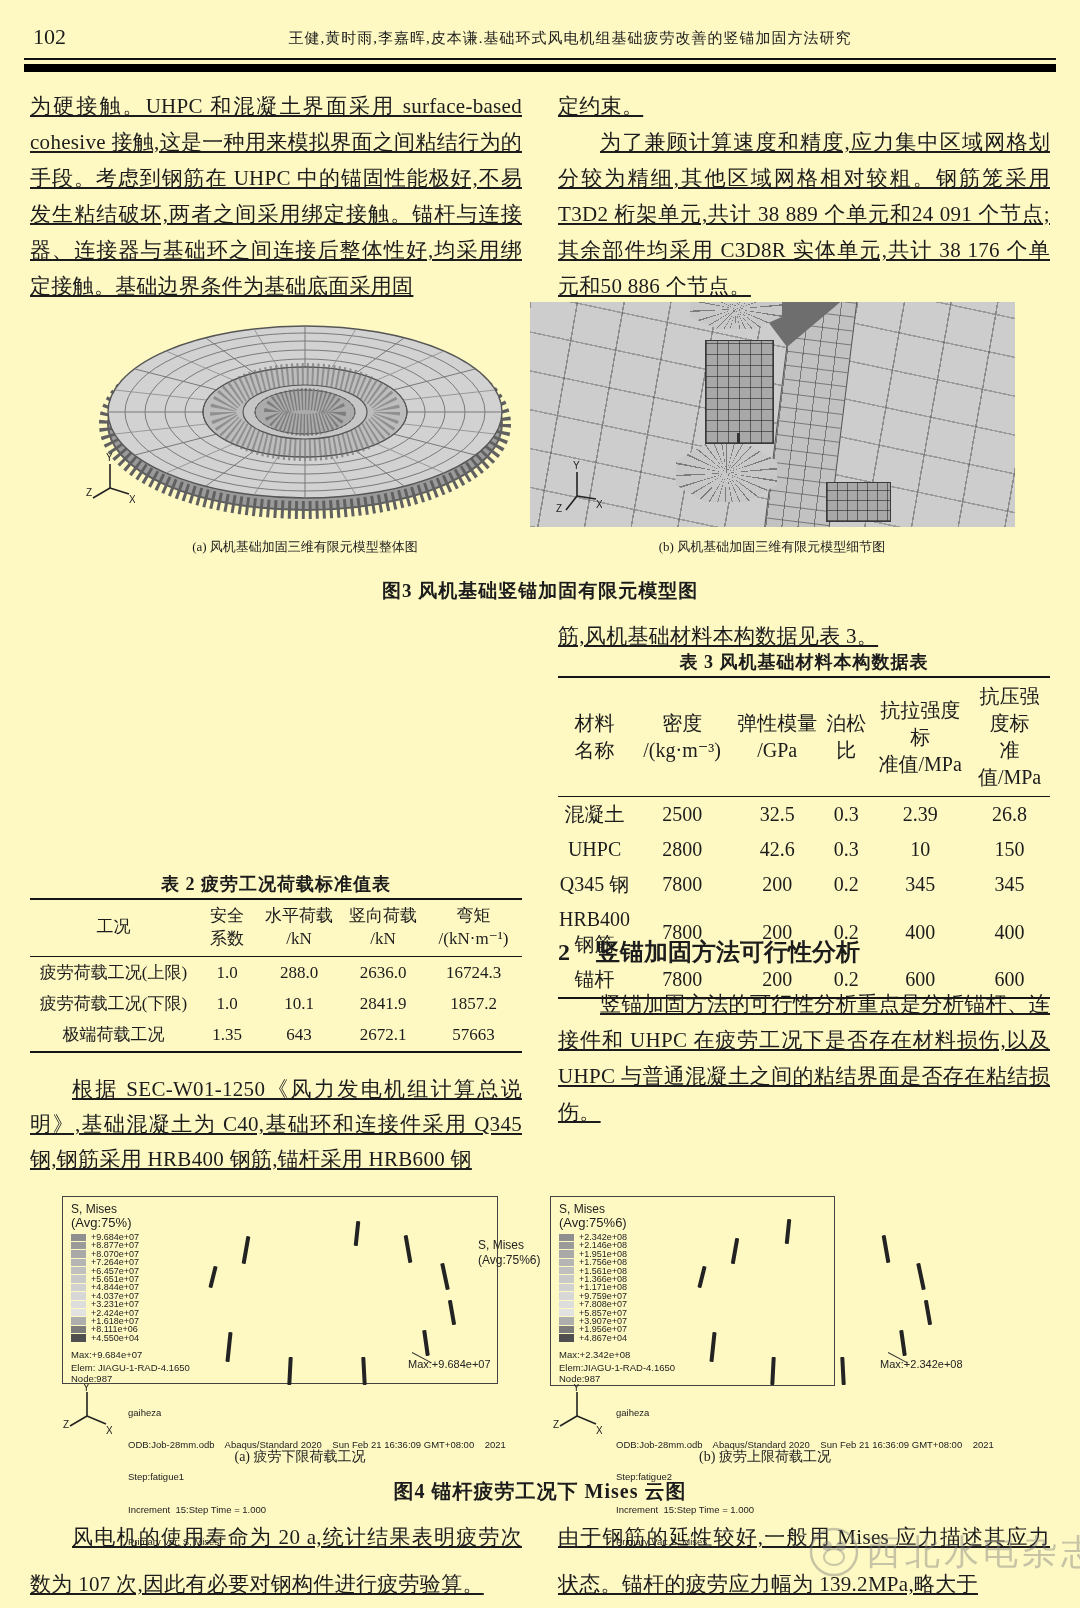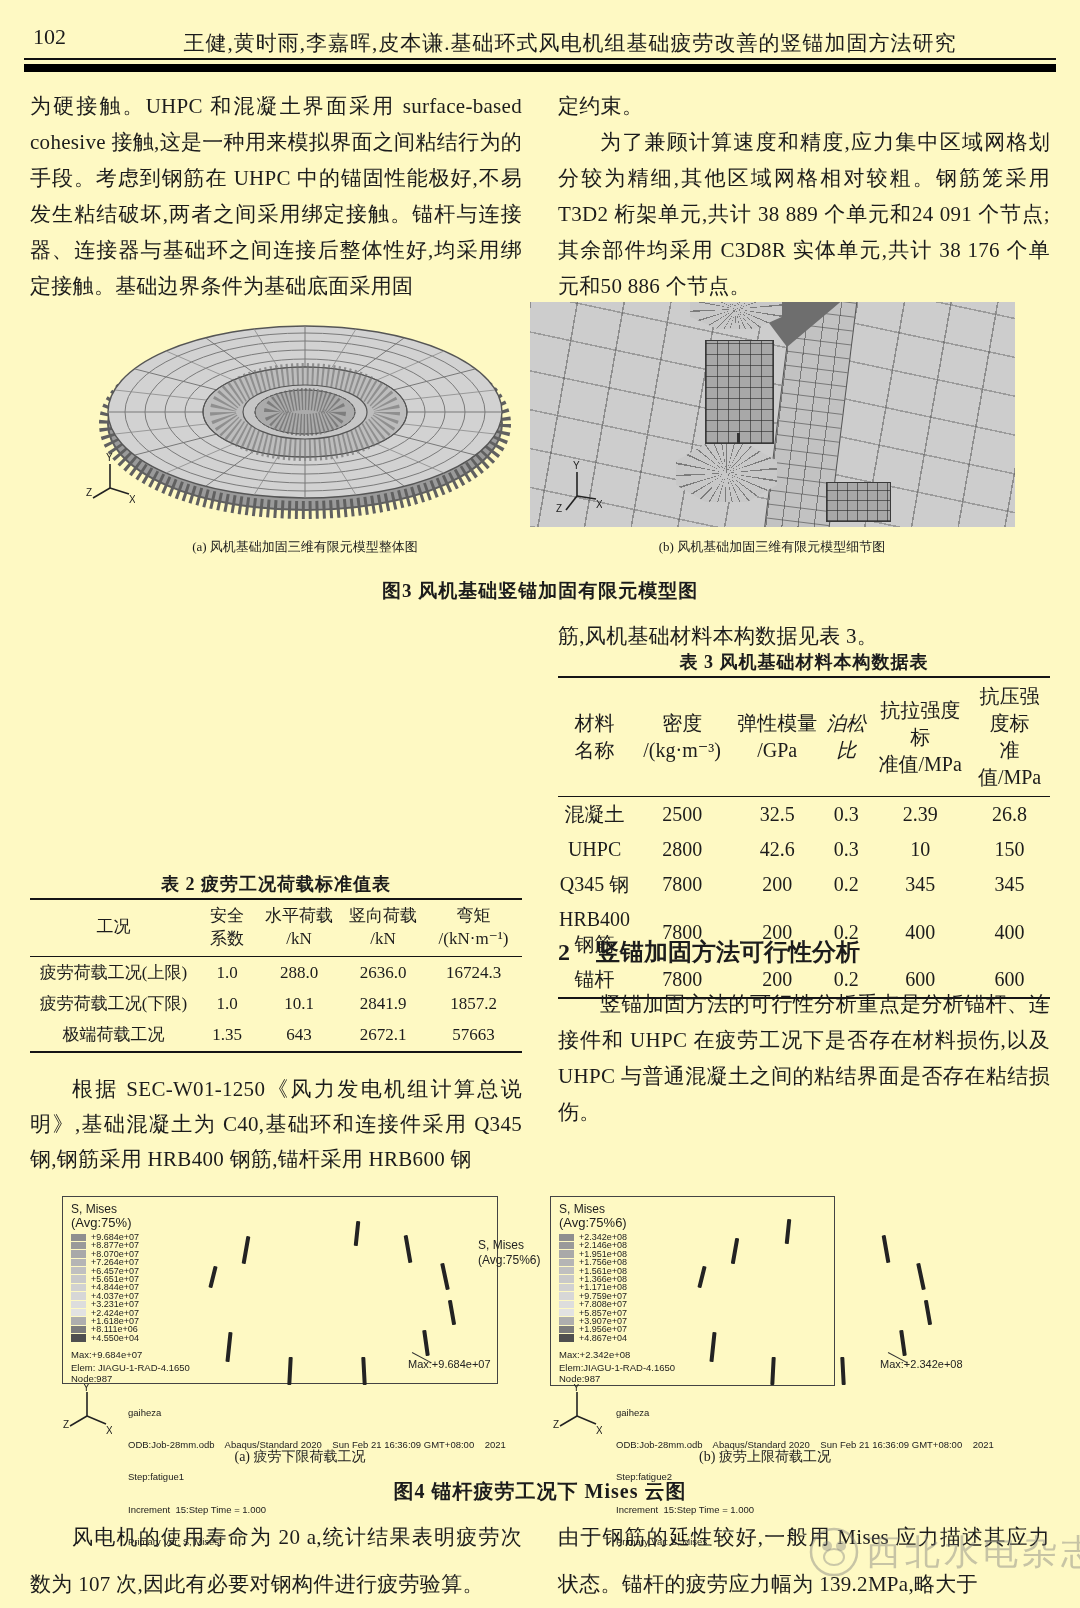--- a/index.html
+++ b/index.html
@@ -1,24 +1,24 @@
 <!DOCTYPE html>
 <html><head>
 <meta charset="utf-8">
 <style>
   html,body{margin:0;padding:0;background:#e9e9e9;}
   .page{position:relative;width:1080px;height:1608px;background:#fef9c3;overflow:hidden;
         font-family:"Liberation Serif","DejaVu Serif",serif;color:#1c1c1c;}
   
   .pageno{position:absolute;left:33px;top:24px;font-size:22px;}
-  .htitle{position:absolute;left:120px;right:60px;top:29px;text-align:center;font-size:21px;letter-spacing:1px;}
+  .htitle{position:absolute;left:120px;right:60px;top:29px;text-align:center;font-size:15px;letter-spacing:1px;}
   .rule-thin{position:absolute;left:24px;right:24px;top:58px;height:2px;background:#111;}
   .rule-thick{position:absolute;left:24px;right:24px;top:64px;height:8px;background:#000;}
   
-  .para{position:absolute;width:492px;font-size:21px;line-height:36px;text-align:justify;letter-spacing:.3px;}
+  .para{position:absolute;width:492px;font-size:21px;line-height:36px;text-align:justify;letter-spacing:.3px;text-decoration:underline;}
   .indent{text-indent:2em;}
   .colL{left:30px;}
   .colR{left:558px;}
   
   .subcap{position:absolute;transform:translateX(-50%);font-size:13px;white-space:nowrap;}
   .figtitle{position:absolute;left:0;right:0;text-align:center;font-weight:bold;font-size:19px;letter-spacing:1px;}
   .tabtitle{position:absolute;width:492px;text-align:center;font-weight:bold;font-size:18px;letter-spacing:1px;}
   
   .datatable{position:absolute;width:492px;border-collapse:collapse;text-align:center;
              border-top:2.4px solid #151515;border-bottom:2.4px solid #151515;font-size:17px;}
@@ -212,21 +212,21 @@
   <div class="tabtitle colR" style="position:absolute;top:650px;">表 3  风机基础材料本构数据表</div>
   <table class="datatable colR" style="top:676px;font-size:20px;">
     <thead>
       <tr>
         <th style="width:70px;">材料
 名称</th>
         <th style="width:100px;">密度
 /(kg·m⁻³)</th>
         <th style="width:86px;">弹性模量
 /GPa</th>
-        <th style="width:48px;font-style:italic;">泊松
+        <th style="width:48px;">泊松
 比</th>
         <th style="width:96px;">抗拉强度标
 准值/MPa</th>
         <th>抗压强度标
 准值/MPa</th>
       </tr>
     </thead>
     <tbody>
       <tr>
         <td>混凝土</td>

